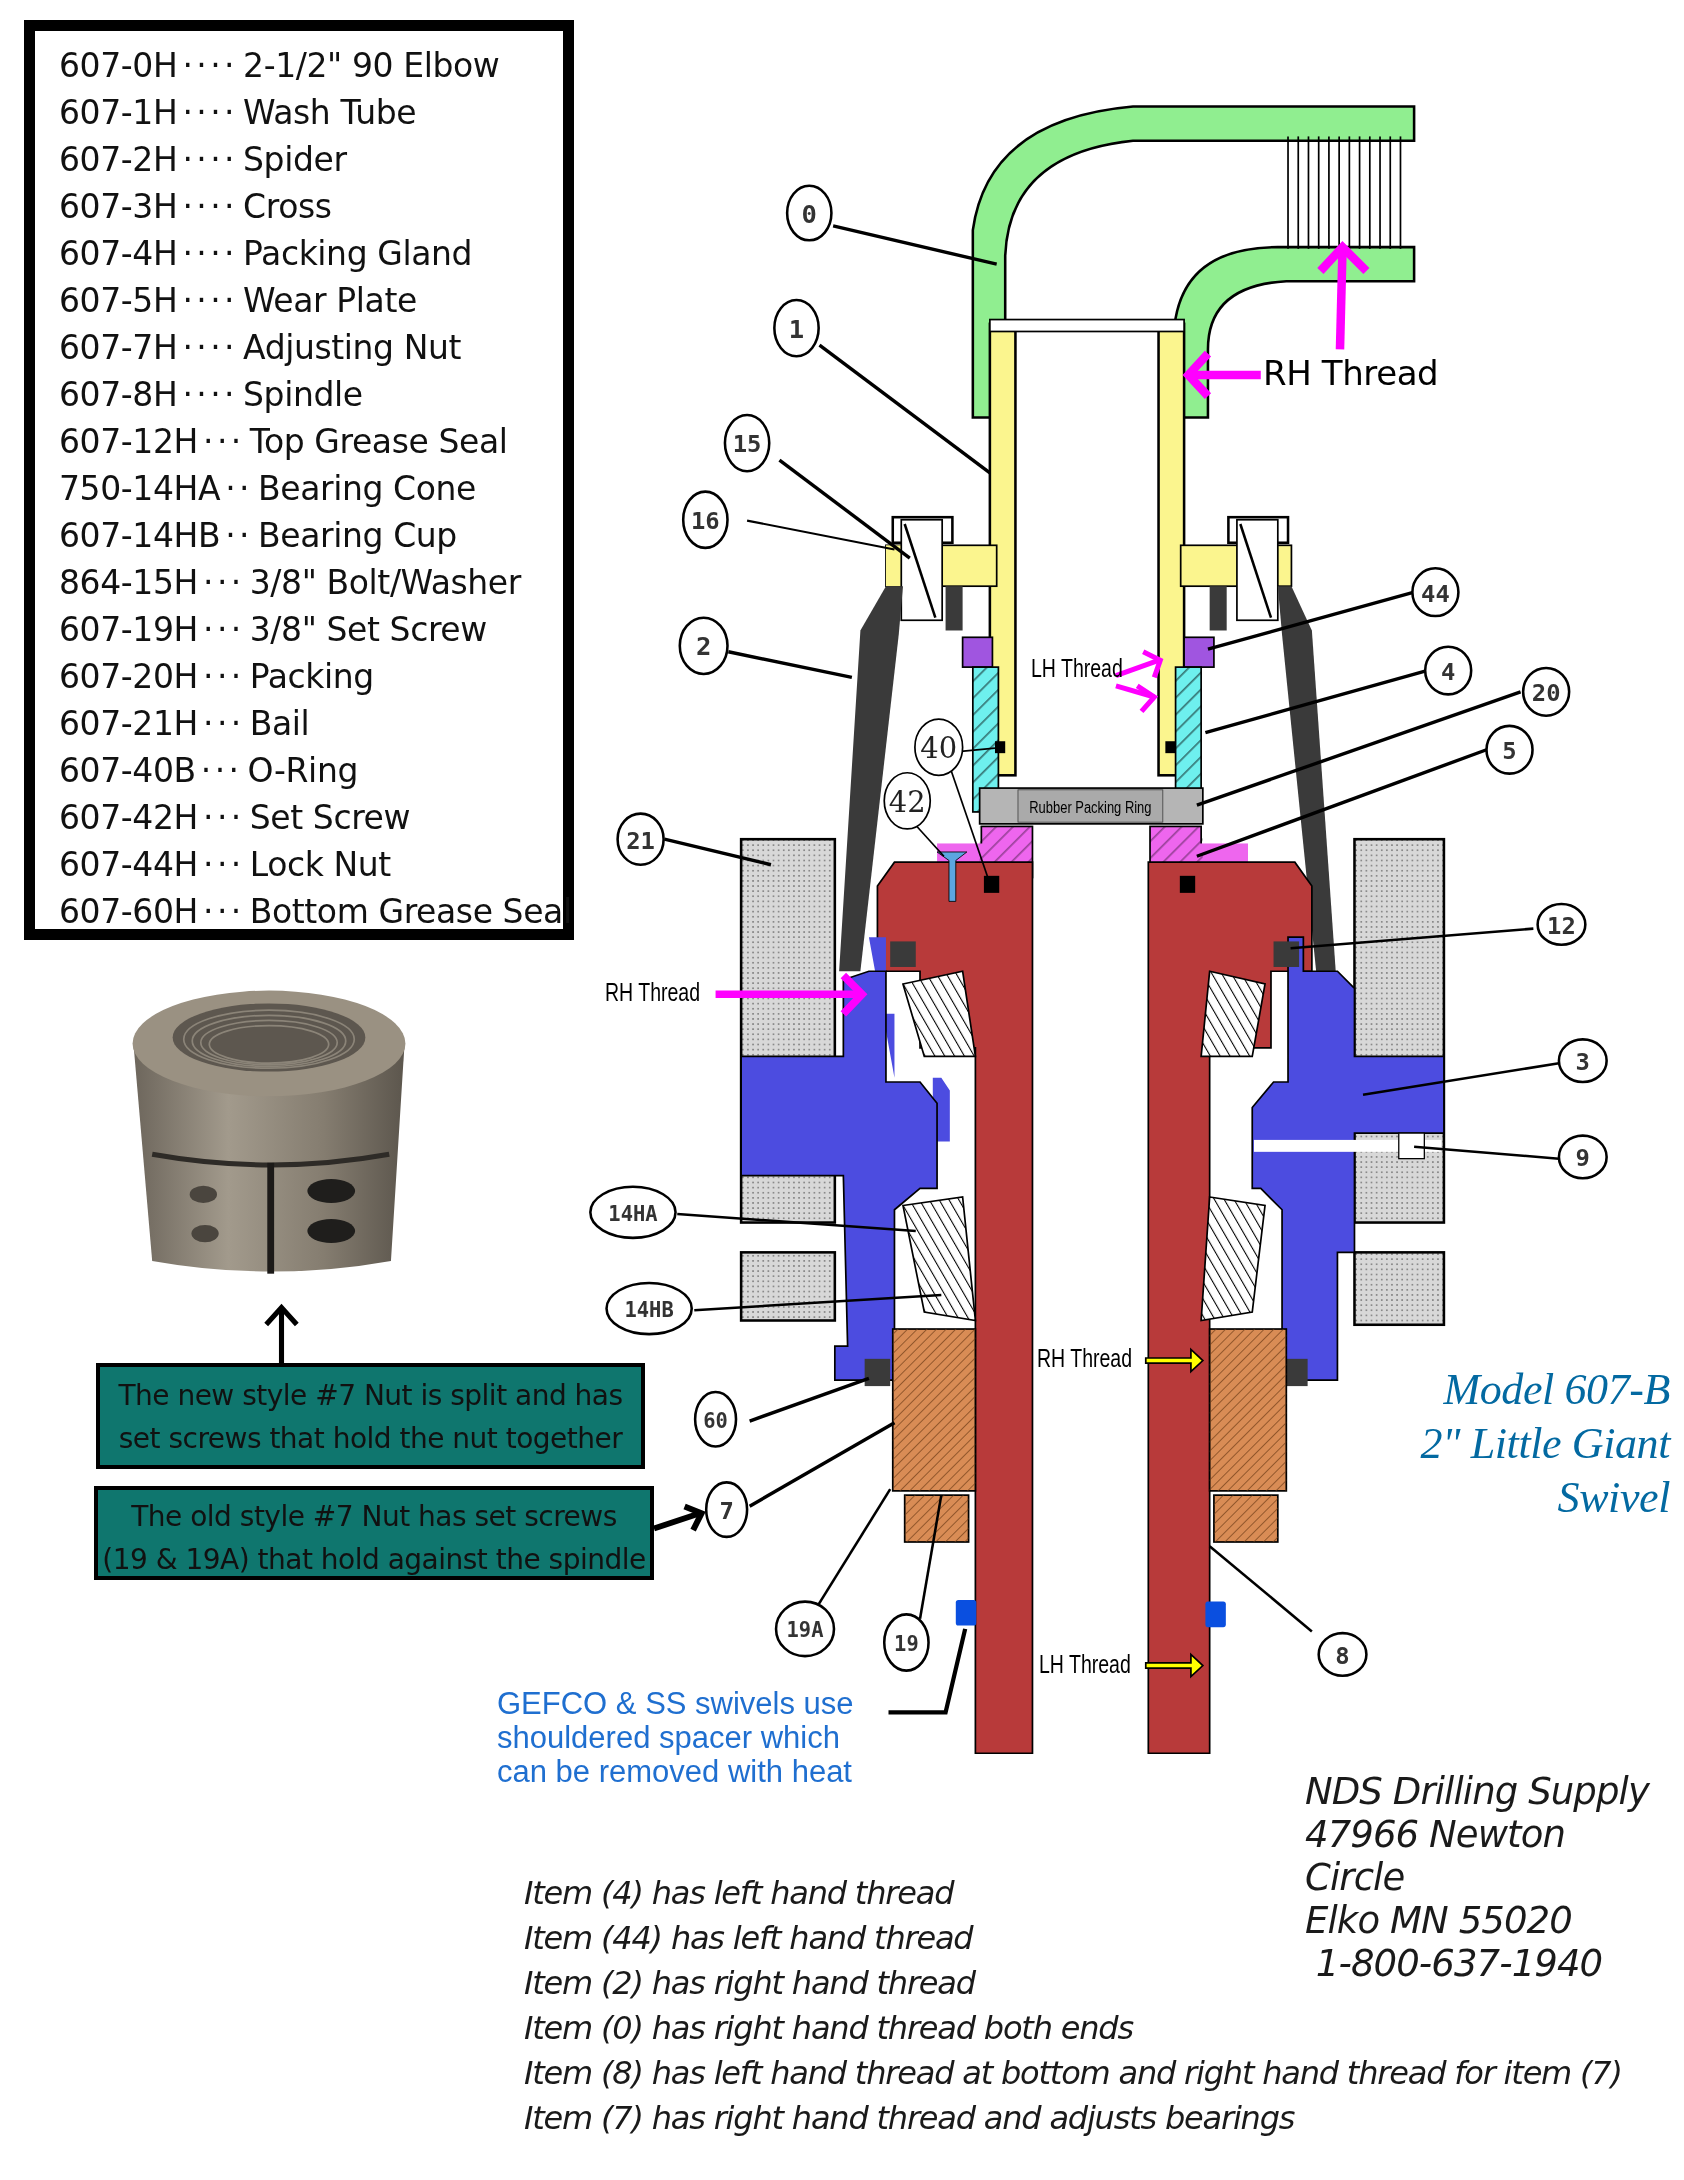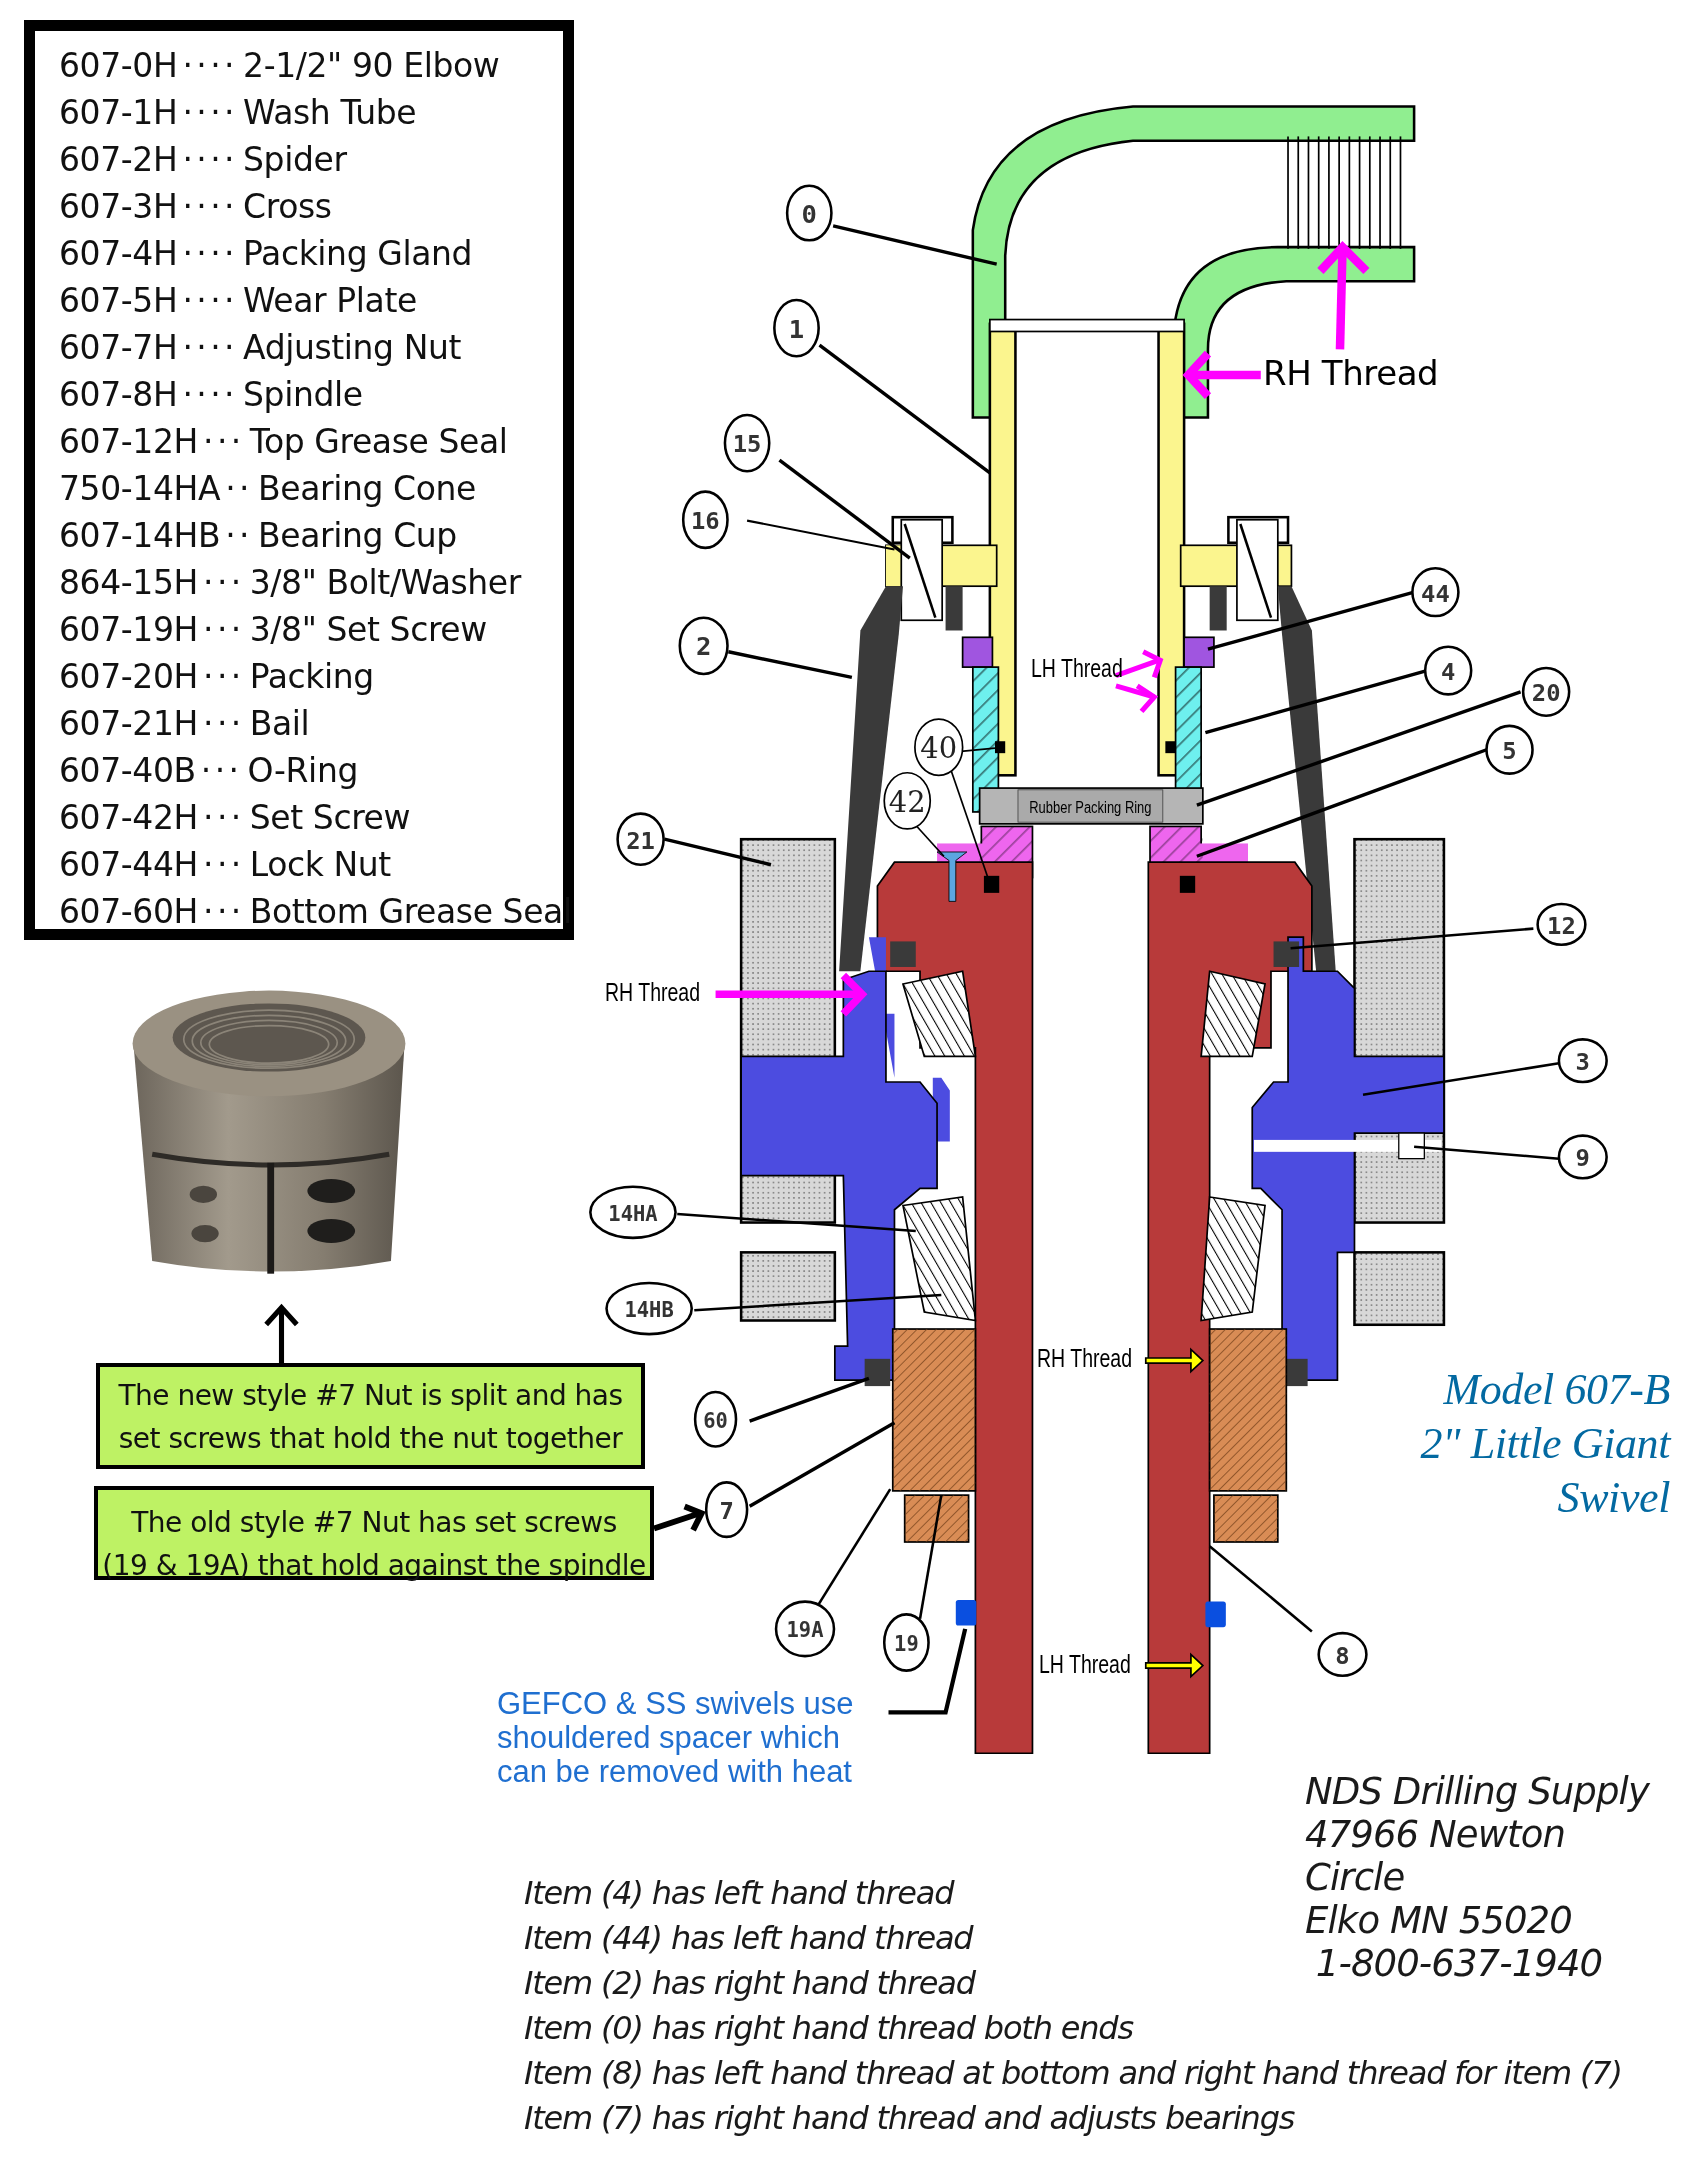--- a/index.html
+++ b/index.html
@@ -10,23 +10,23 @@
   #parts-box { left:24px; top:20.4px; width:528px; height:898px; border:11px solid #000; background:#fff; box-sizing:content-box; }
   #parts-list { list-style:none; margin:0; padding:10.2px 0 0 24px; }
   #parts-list li { height:47px; line-height:47px; font-size:33px; white-space:nowrap; font-family:"DejaVu Sans", sans-serif; letter-spacing:-0.4px; }
   #parts-list .pn { display:inline-block; }
   #parts-list .dots { display:inline-block; margin:0 5.1px; letter-spacing:3.4px; }
 
   
   #nut-photo { left:118px; top:971px; width:302px; height:324px; }
 
   
-  .callout { border:4.3px solid #000; background:#bef264; text-align:center; font-family:"DejaVu Sans", sans-serif; font-size:28px; line-height:43px; box-sizing:border-box; letter-spacing:-0.5px; }
+  .callout { border:4.3px solid #000; background:#0f766e; text-align:center; font-family:"DejaVu Sans", sans-serif; font-size:28px; line-height:43px; box-sizing:border-box; letter-spacing:-0.5px; }
   #new-style-box { left:96px; top:1363px; width:549px; height:106px; padding-top:6.8px; }
-  #old-style-box { left:94px; top:1486px; width:560px; height:94px; padding-top:11px; }
+  #old-style-box { left:94px; top:1486px; width:560px; height:94px; padding-top:5px; }
 
   
   #diagram { left:0; top:0; width:1685px; height:2181px; }
 
   .title-italic { font-family:Liberation Serif, serif; font-style:italic; color:#0369a1; text-align:right; }
   #model-title { left:1363px; top:1363px; width:307px; font-size:44px; line-height:54px; letter-spacing:-0.4px; }
   #address { left:1305px; top:1770px; width:366px; font-family:"DejaVu Sans", sans-serif; font-style:italic; font-size:37px; line-height:43px; text-align:left; letter-spacing:-0.9px; color:#1a1a1a; }
   #notes { left:492px; top:1871px; width:1193px; }
   #notes div { font-family:"DejaVu Sans", sans-serif; font-style:italic; font-size:32px; line-height:45px; letter-spacing:-1.2px; color:#1a1a1a; white-space:nowrap;margin-left:32px; }
   #gefco { left:497px; top:1687px; width:392px; font-family:"Liberation Sans", sans-serif; font-size:31px; line-height:34px; color:#1f6fd0; }

